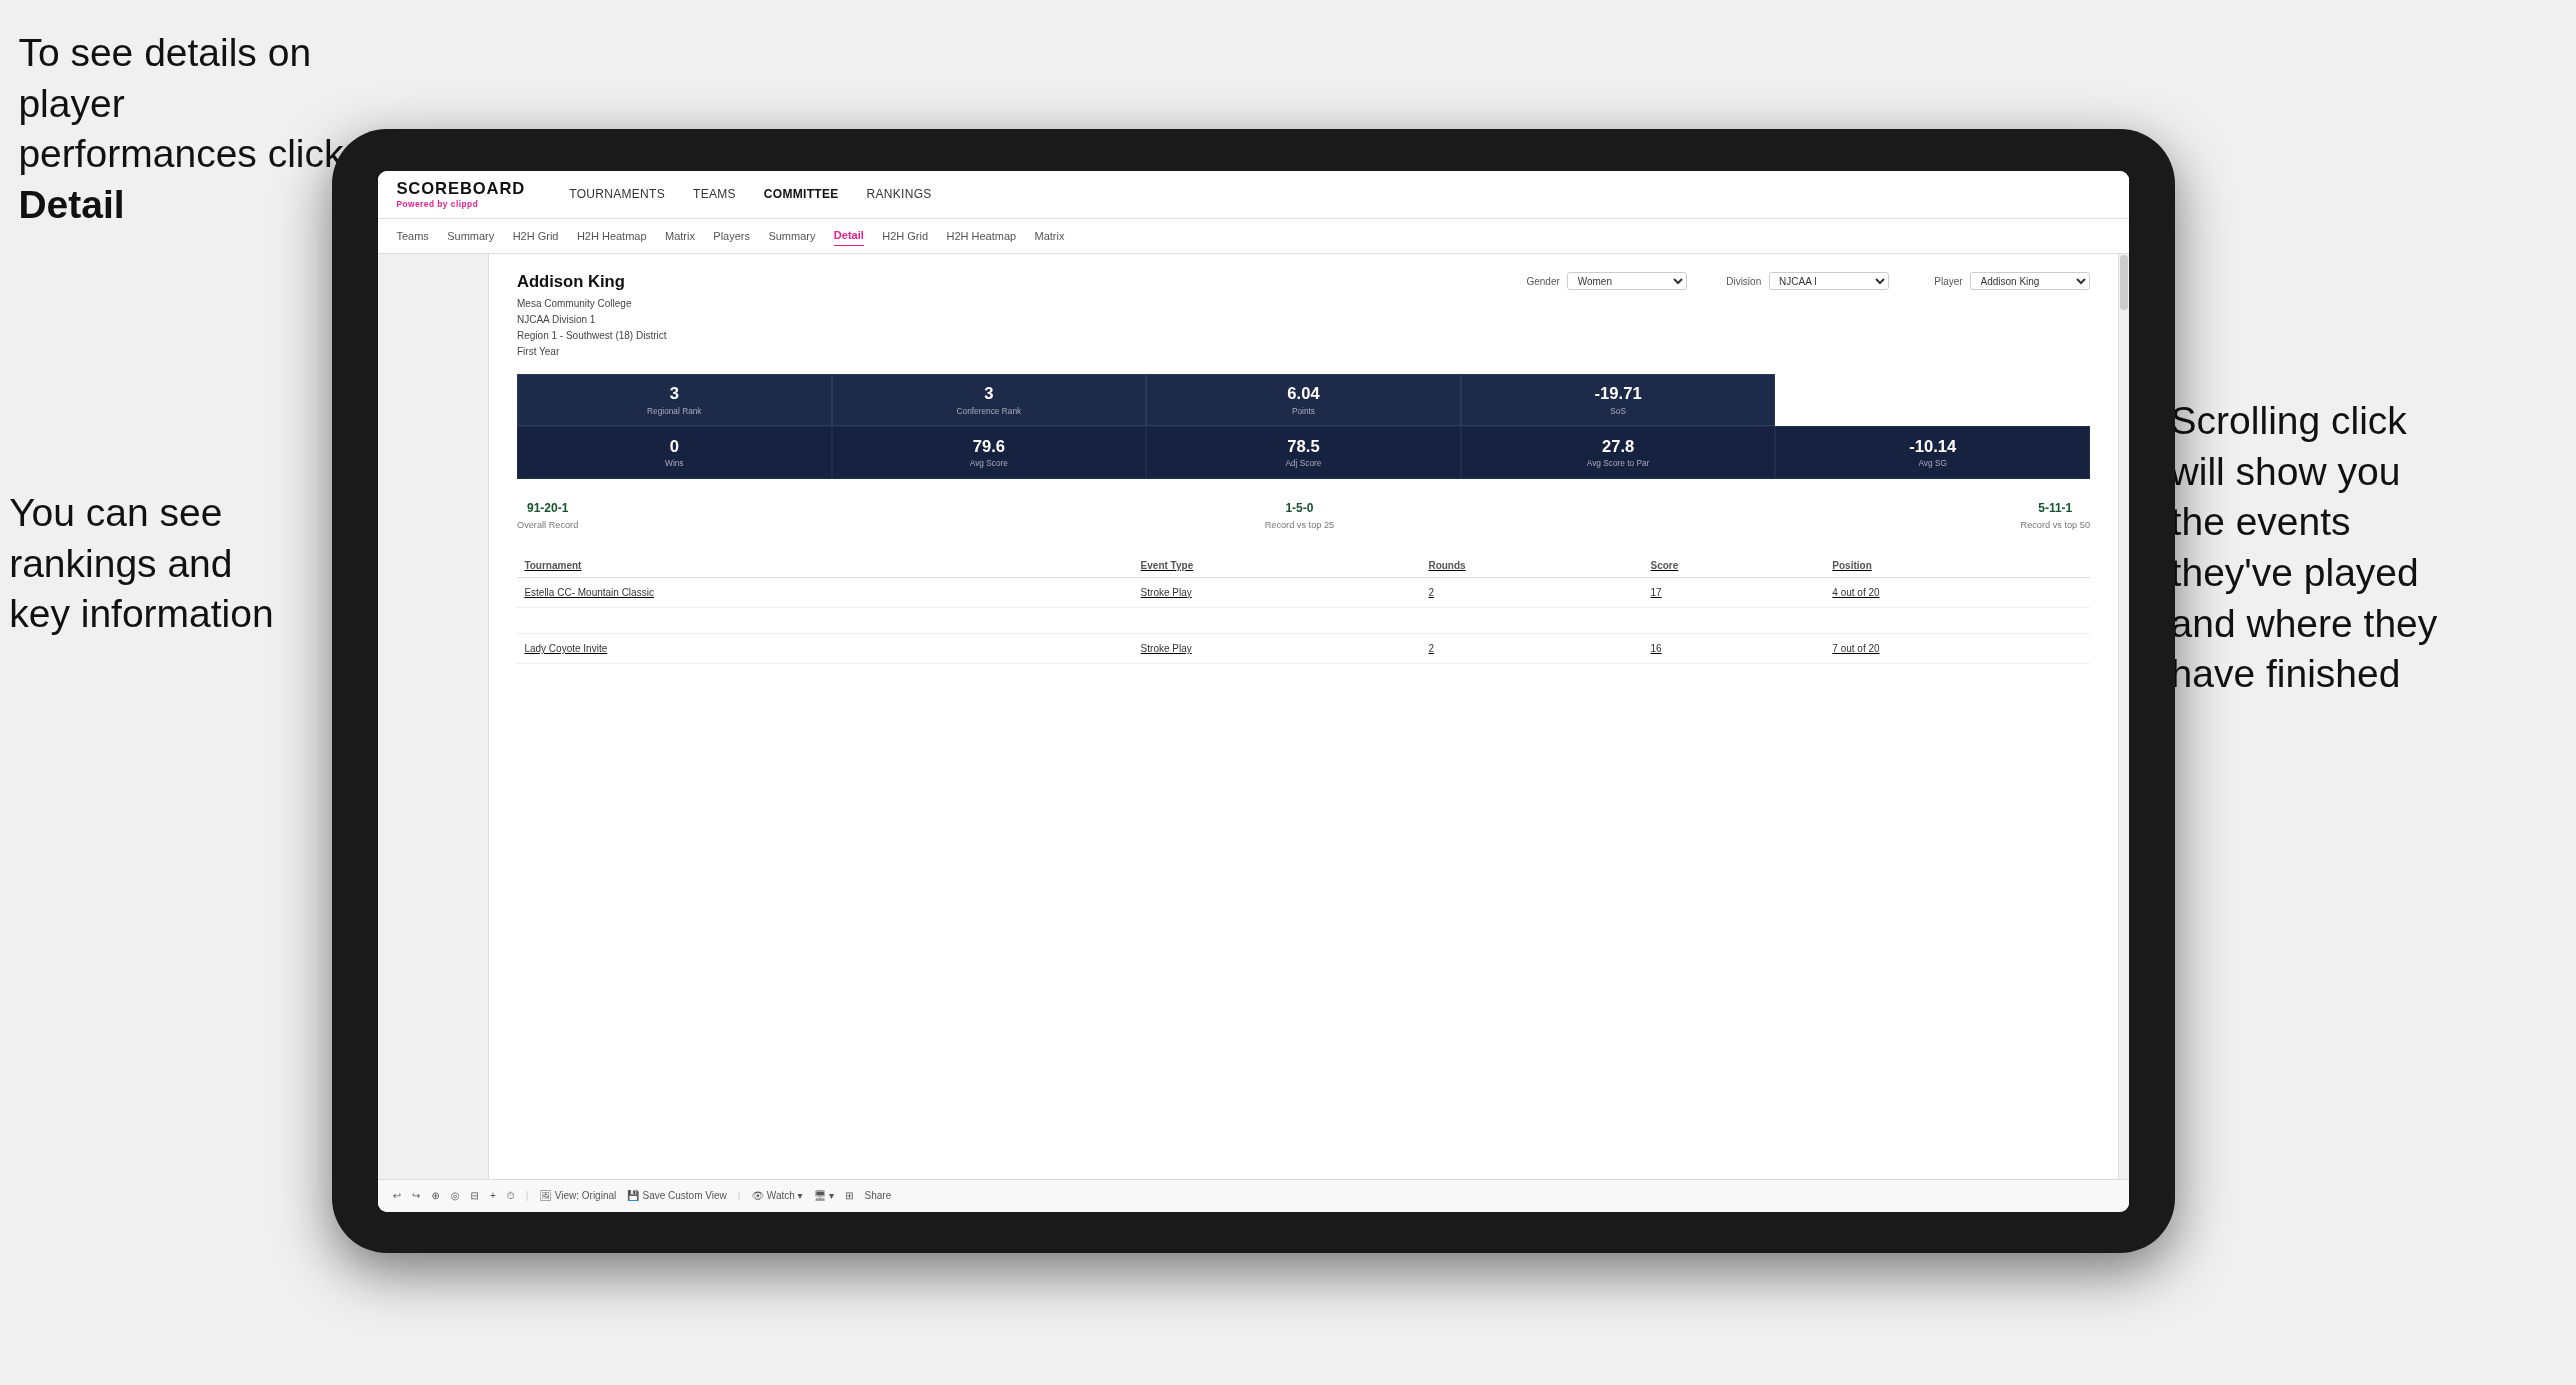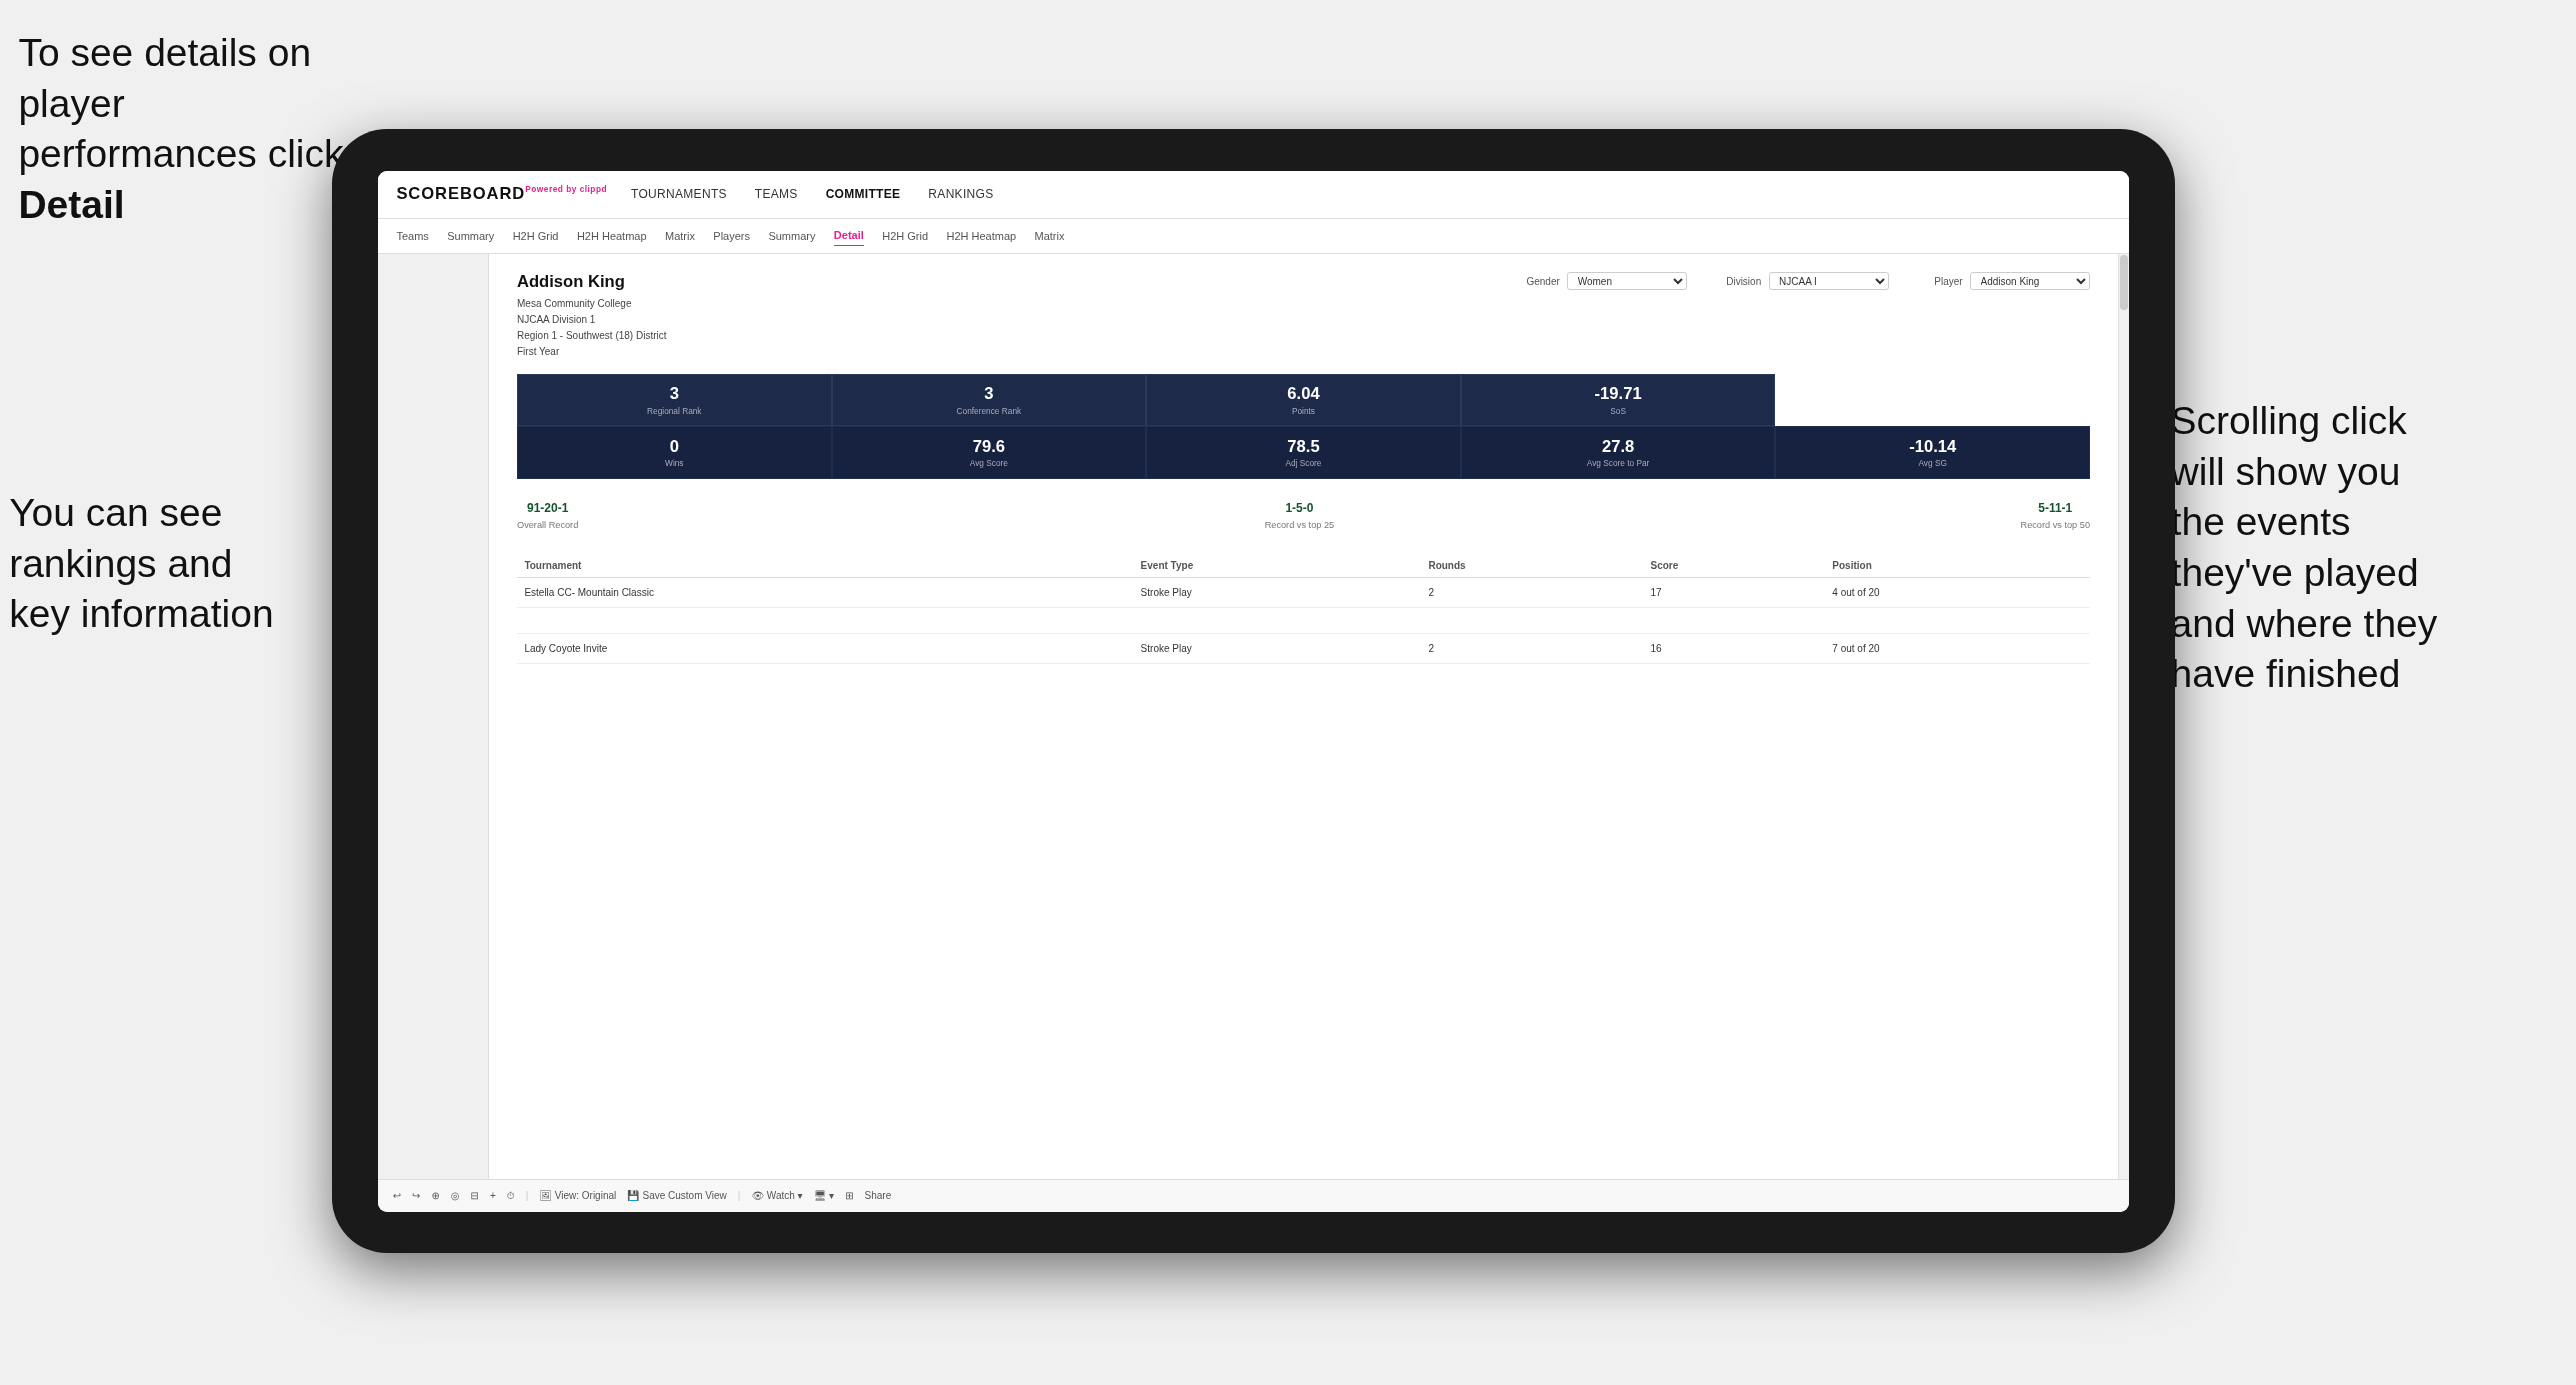--- a/index.html
+++ b/index.html
@@ -77,22 +77,22 @@
       display: flex;
       align-items: center;
       padding: 7.4px 18.4px;
       border-bottom: 0.9px solid #ddd;
       background: #fff;
       height: 48px;
     }
 
     .logo-area {
       display: flex;
-      flex-direction: row;
-      margin-right: 24px;
+      flex-direction: column;
+      margin-right: 44px;
     }
 
     .logo-text {
       font-size: 16.6px;
       font-weight: 900;
       letter-spacing: 0.9px;
       color: #111;
     }
 
     .logo-sub {
@@ -290,20 +290,21 @@
     .record-label {
       font-size: 9.2px;
       color: #777;
     }
 
     
     .tournament-table {
       width: 100%;
       border-collapse: collapse;
       font-size: 10px;
+      text-decoration: underline;
     }
 
     .tournament-table th {
       text-align: left;
       font-weight: 600;
       color: #555;
       padding: 5.5px 7.4px;
       border-bottom: 0.9px solid #ddd;
       font-size: 10px;
     }

